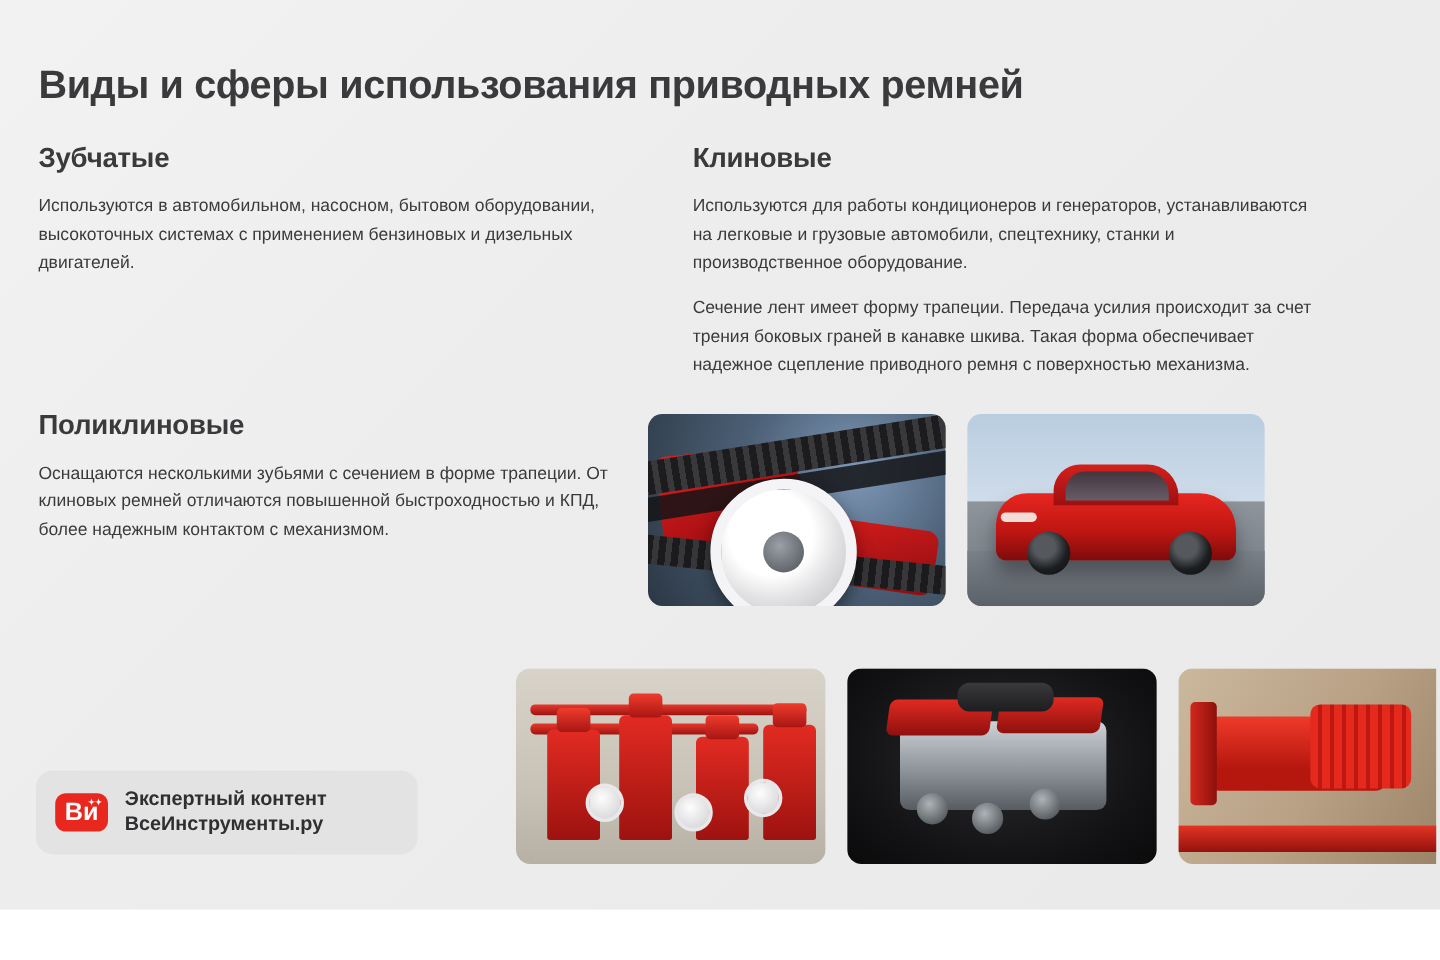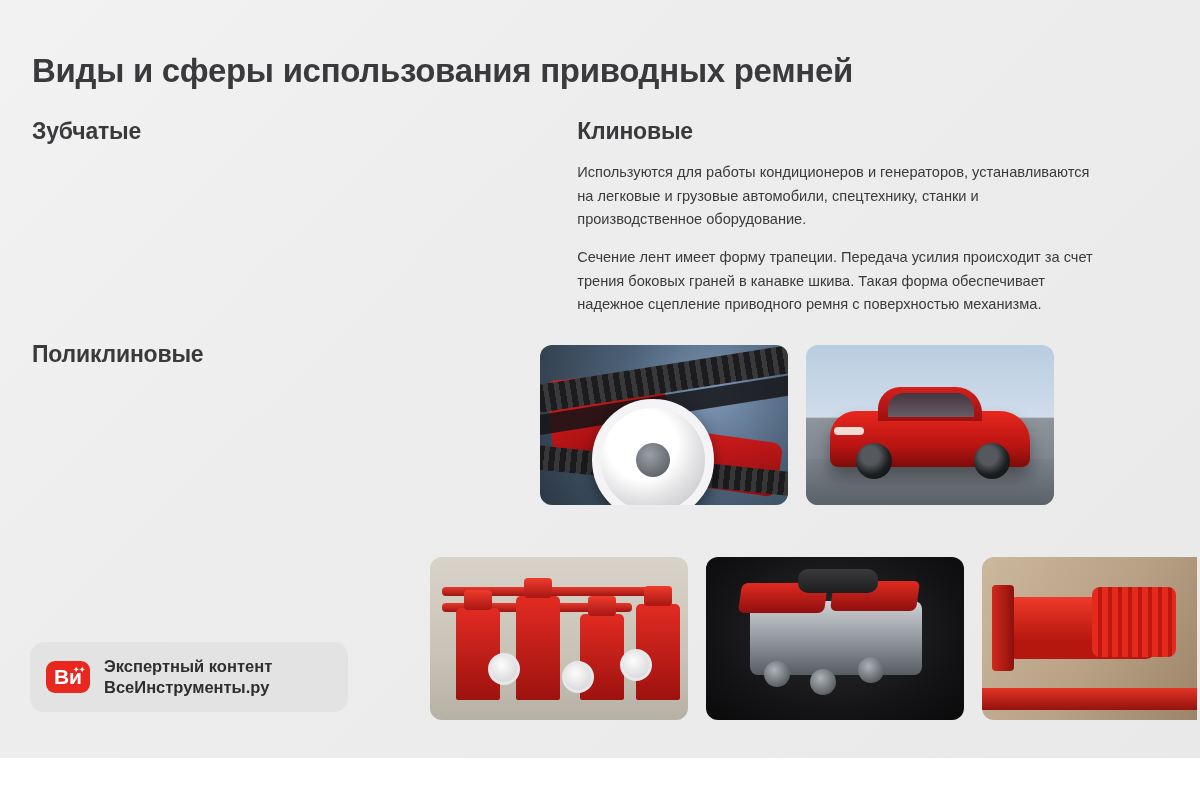--- a/index.html
+++ b/index.html
@@ -306,36 +306,38 @@
 
 <div class="page">
 
   <h1 class="page-title">Виды и сферы использования приводных ремней</h1>
 
   <div class="columns">
 
     <div class="col-left">
       <div>
         <h2 class="section-heading">Зубчатые</h2>
+        <p class="para">Используются в автомобильном, насосном, бытовом оборудовании, высокоточных системах с применением бензиновых и дизельных двигателей.</p>
       </div>
     </div>
 
     <div class="col-right">
       <div>
         <h2 class="section-heading">Клиновые</h2>
         <p class="para">Используются для работы кондиционеров и генераторов, устанавливаются на легковые и грузовые автомобили, спецтехнику, станки и производственное оборудование.</p>
         <p class="para">Сечение лент имеет форму трапеции. Передача усилия происходит за счет трения боковых граней в канавке шкива. Такая форма обеспечивает надежное сцепление приводного ремня с поверхностью механизма.</p>
       </div>
     </div>
 
   </div>
 
   <div class="lower">
     <div class="lower-left">
       <h2 class="section-heading">Поликлиновые</h2>
+      <p class="para">Оснащаются несколькими зубьями с сечением в форме трапеции. От клиновых ремней отличаются повышенной быстроходностью и КПД, более надежным контактом с механизмом.</p>
     </div>
 
     <div class="gallery-top">
       <div class="photo photo-pulley">
         <div class="img-base pulley-bg">
           <div class="pulley-red"></div>
           <div class="pulley-red2"></div>
           <div class="pulley-belt"></div>
           <div class="pulley-belt2"></div>
           <div class="pulley-wheel">

